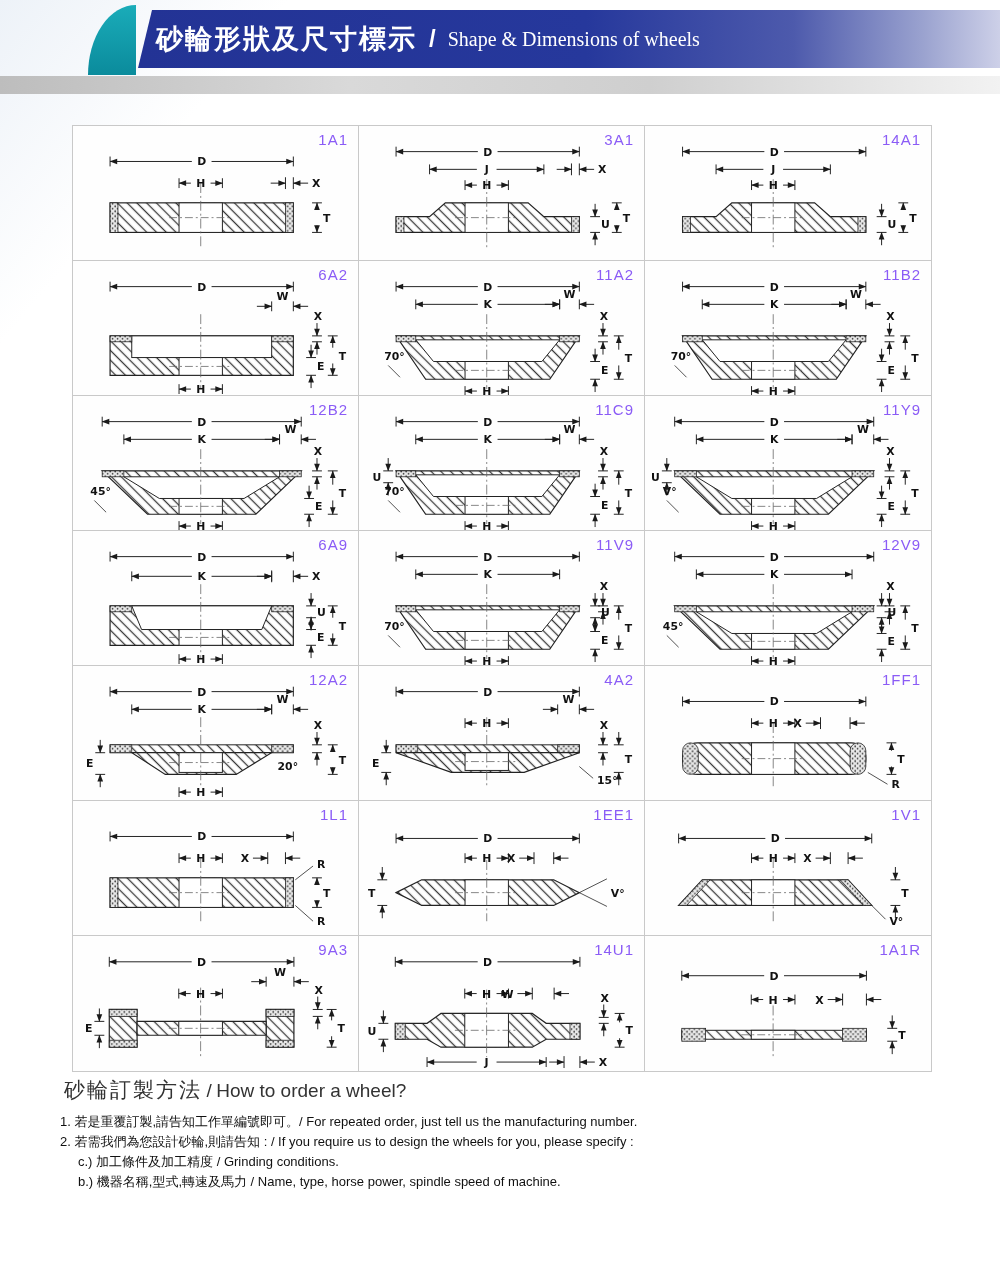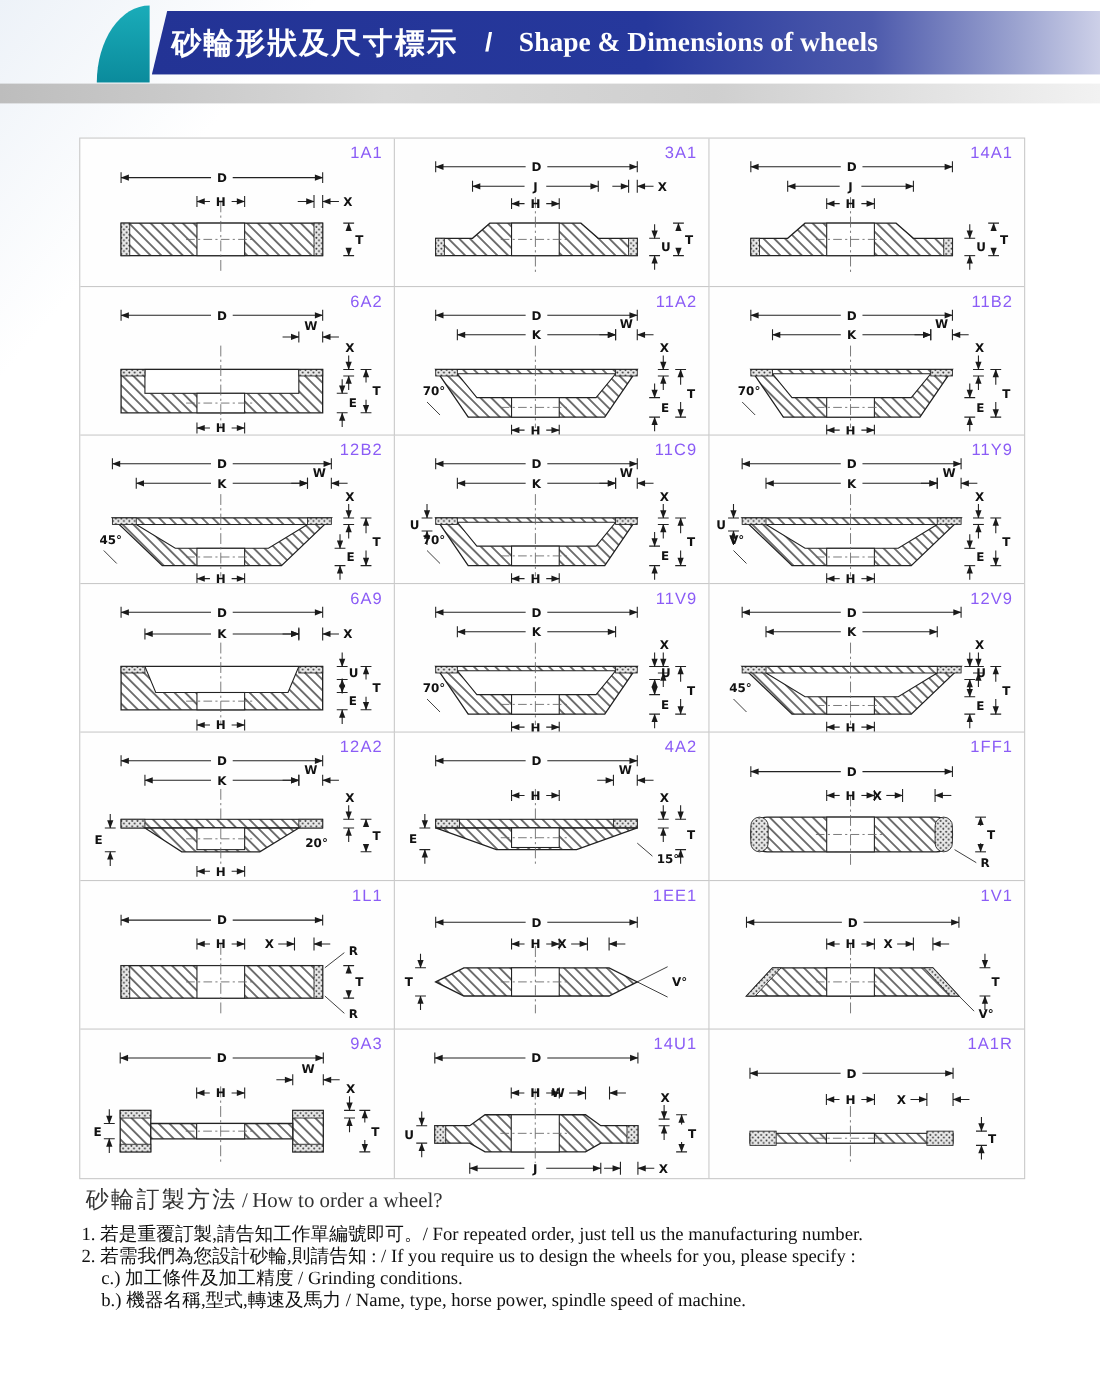--- a/index.html
+++ b/index.html
@@ -13,42 +13,42 @@
   
   .header{position:absolute;left:0;top:0;width:1000px;height:102px;}
   .graybar{position:absolute;left:0;top:76px;right:0;height:18px;
     background:linear-gradient(90deg,#bdbdbd 0%,#d9d9d9 35%,#cfcfcf 65%,#f2f2f2 100%);}
   .teal{position:absolute;left:88px;top:5px;width:48px;height:70px;
     background:linear-gradient(180deg,#1aacb9,#0b8b9c);
     border-top-left-radius:100% 100%;}
   .banner{position:absolute;left:138px;right:0;top:10px;height:58px;
     background:linear-gradient(90deg,#233395 0%,#26389c 52%,#4d5aac 76%,#9aa2cf 91%,#cdd0e8 100%);
     clip-path:polygon(14px 0,100% 0,100% 100%,0 100%);
-    display:flex;align-items:center;gap:24px;padding-left:18px;box-sizing:border-box;}
+    display:flex;align-items:center;gap:12px;padding-left:18px;box-sizing:border-box;}
   .banner .zh{color:#fff;font-size:27px;font-weight:bold;letter-spacing:2px;}
   .banner .sep{color:#fff;font-size:24px;font-weight:bold;}
-  .banner .en{color:#fff;font-size:25px;font-weight:bold;font-family:"Liberation Serif", serif;}
+  .banner .en{color:#fff;font-size:20px;font-weight:normal;font-family:"Liberation Serif", serif;}
   
   .grid{position:absolute;left:72px;top:125px;width:858px;
     display:grid;grid-template-columns:repeat(3,1fr);
     border:1px solid #c9c9c9;background:#fefefe;}
   .cell{position:relative;height:135px;box-sizing:border-box;
     border-right:1px solid #c9c9c9;border-bottom:1px solid #c9c9c9;}
   .cell:nth-child(3n){border-right:none;}
   .cell:nth-child(n+19){border-bottom:none;}
   .cell svg{display:block;width:100%;height:100%;}
   .code{position:absolute;top:5px;right:10px;font-size:15px;color:#8b5cf6;
     letter-spacing:1px;font-weight:500;}
   
-  .order{position:absolute;left:74px;top:1076px;width:880px;font-family:Liberation Serif, serif;}
+  .order{position:absolute;left:60px;top:1076px;width:880px;}
   .order .otitle{margin:0 0 8px 4px;}
   .order .otitle .zh{font-size:21px;color:#333;letter-spacing:2px;}
   .order .otitle .sep{font-size:19px;color:#333;}
   .order .otitle .en{font-size:19px;color:#333;}
-  .steps{font-size:17px;line-height:20px;color:#111;}
+  .steps{font-size:13px;line-height:20px;color:#111;}
   .step{white-space:nowrap;}
   .sub{margin-left:18px;white-space:nowrap;}
 </style>
 </head>
 <body>
 
 <svg width="0" height="0" style="position:absolute" aria-hidden="true">
   <defs>
     <marker id="ar" viewBox="0 0 10 10" refX="9.5" refY="5" markerWidth="8" markerHeight="8" orient="auto">
       <path d="M0.5,1.4 L10,5 L0.5,8.6 z" fill="#1a1a1a"></path>

